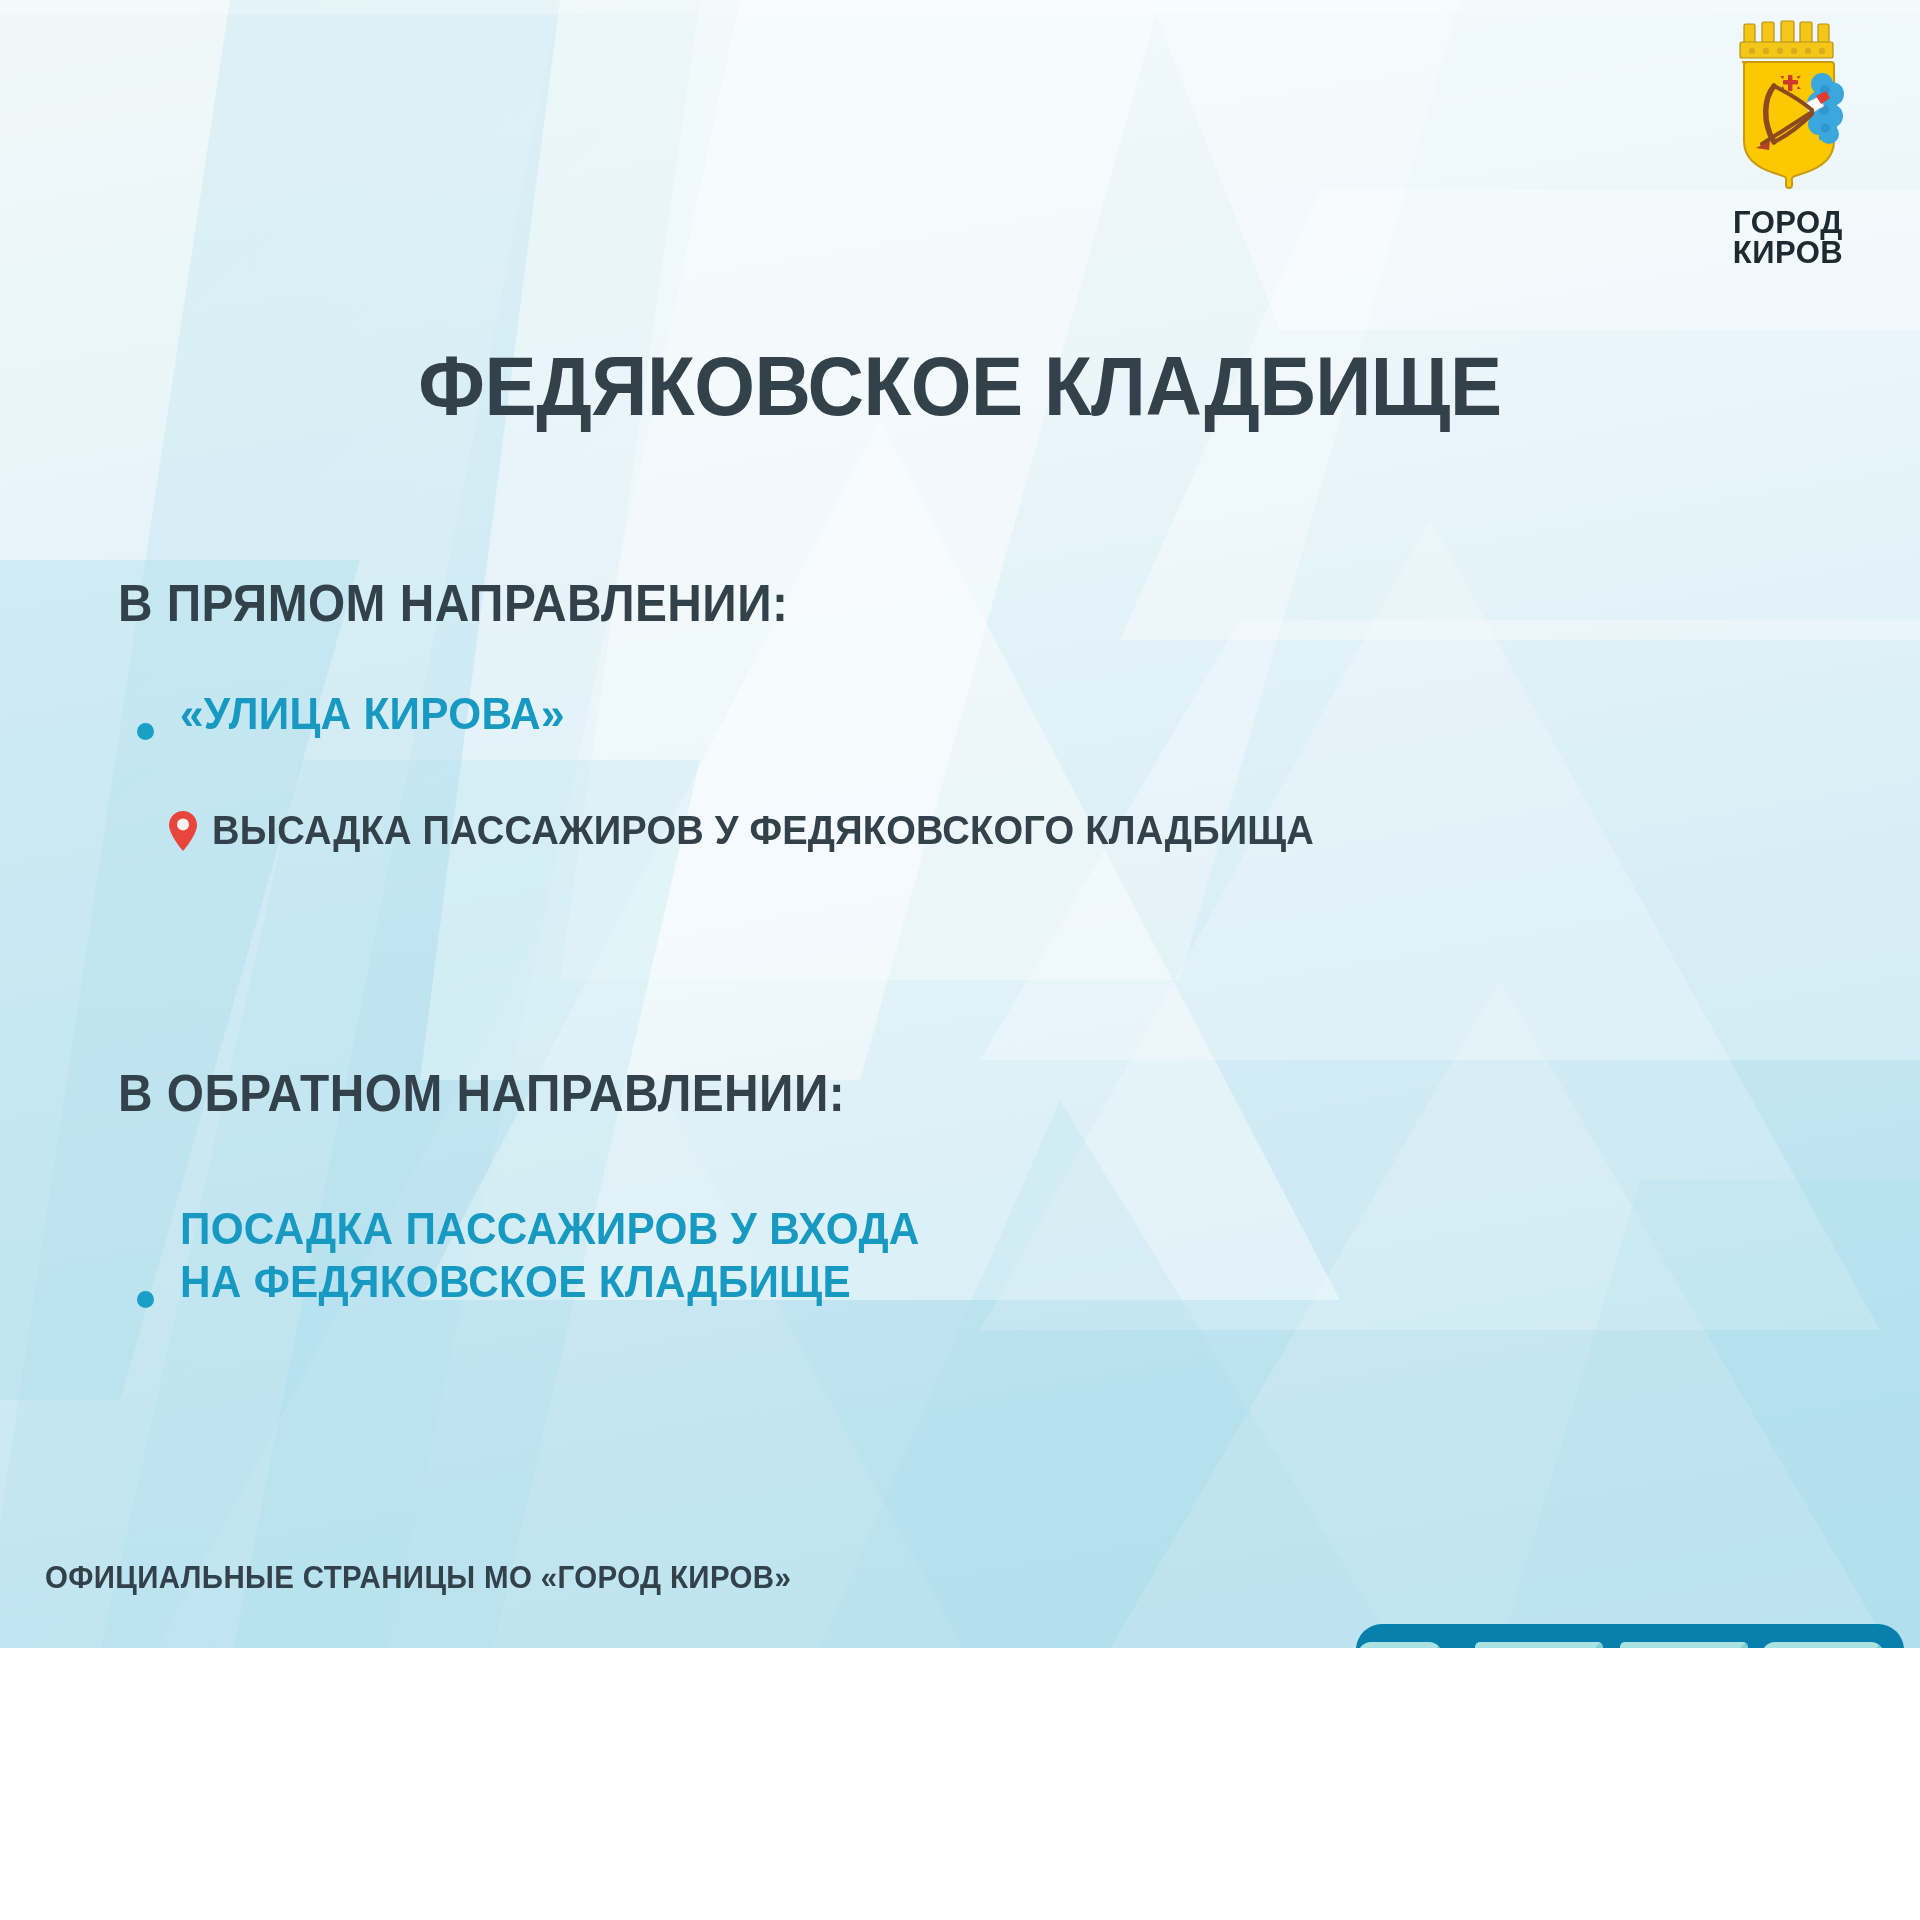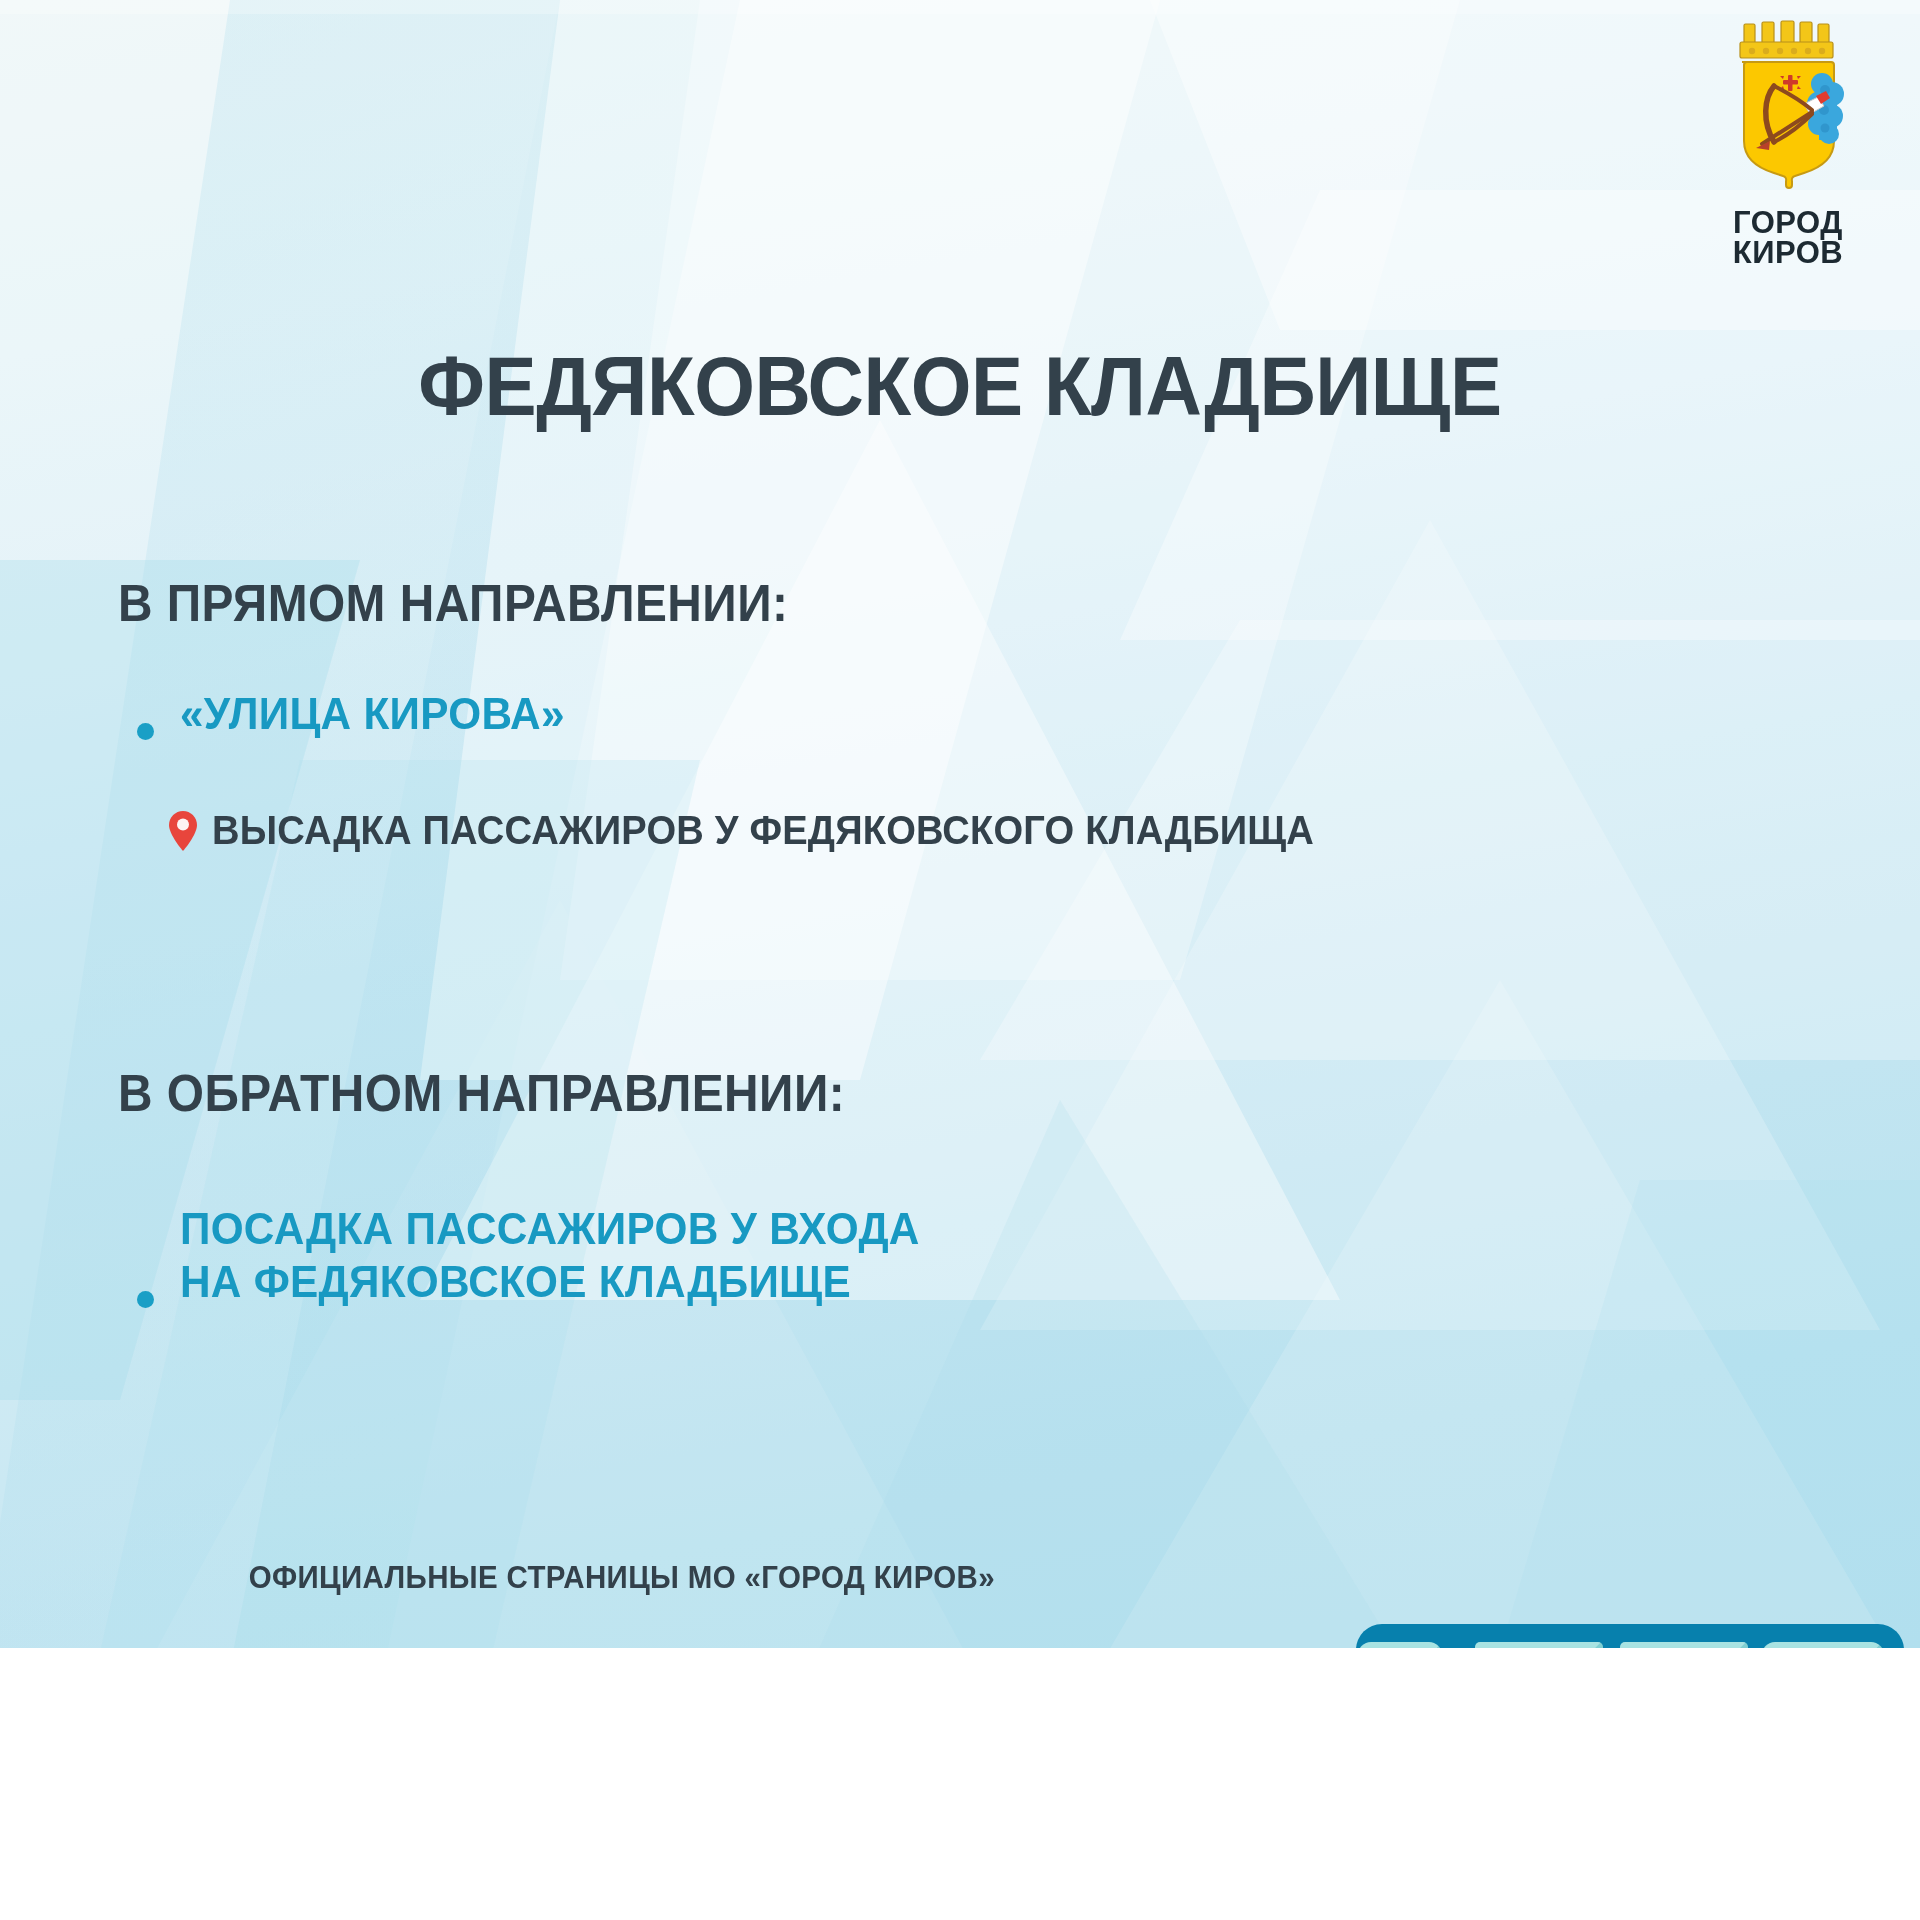--- a/index.html
+++ b/index.html
@@ -133,21 +133,20 @@
     height: 345px;
   }
   .bus-wrap svg { display: block; width: 600px; height: 345px; }
 
   
   .footer {
     position: absolute;
     left: 45px;
     bottom: 34px;
     width: 1000px;
-    text-align: right;
   }
   .footer-title {
     font-size: 31px;
     font-weight: bold;
     color: #33414b;
     letter-spacing: 0.4px;
     margin-bottom: 18px;
     transform: scaleX(0.95);
     transform-origin: left center;
     white-space: nowrap;

